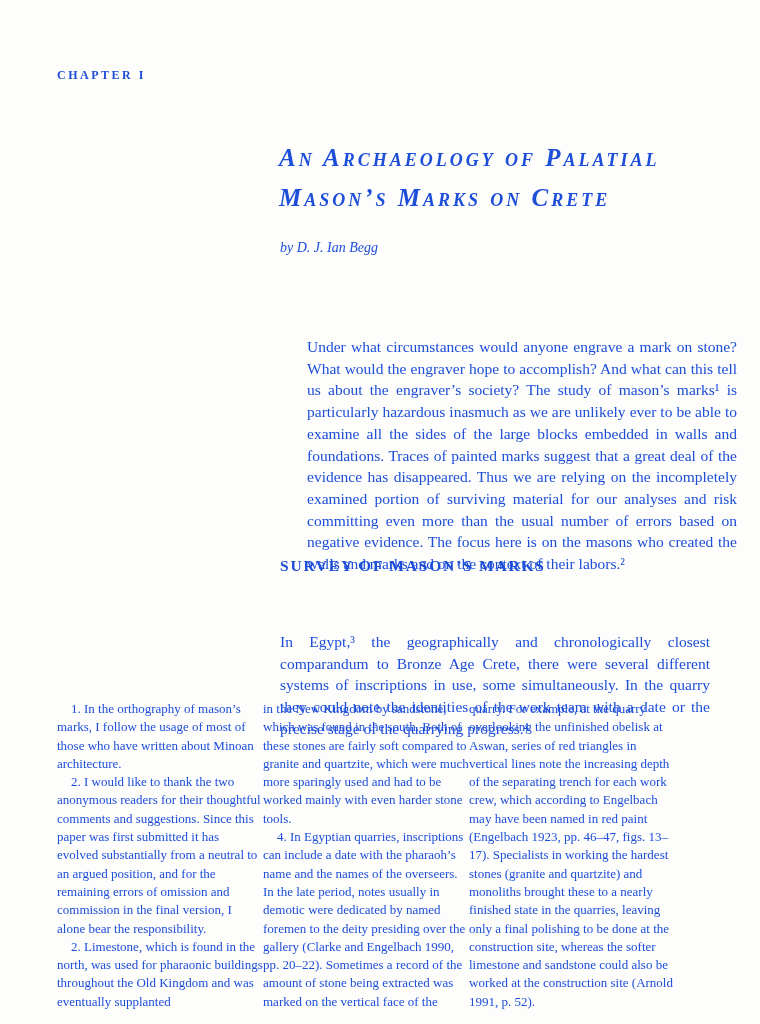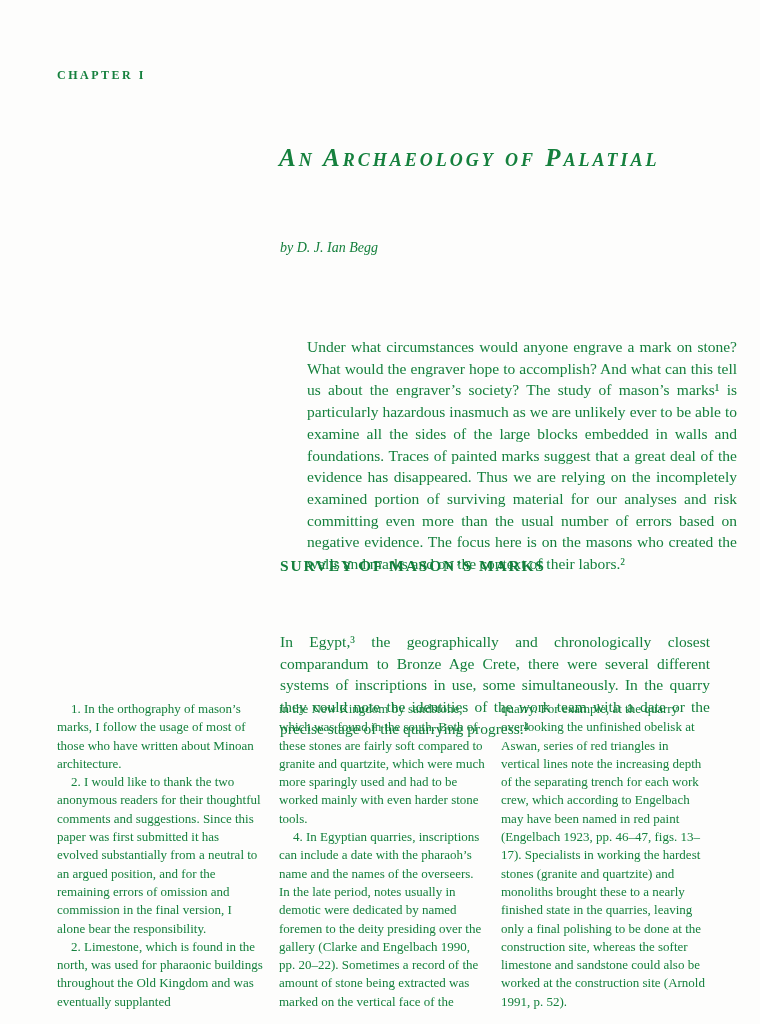--- a/index.html
+++ b/index.html
@@ -5,21 +5,21 @@
   html, body {
     margin: 0;
     padding: 0;
     background: #fdfdfc;
   }
   .page {
     position: relative;
     width: 760px;
     height: 1024px;
     background: #fdfdfc;
-    color: #15803d;
+    color: #1d4ed8;
     font-family: "Liberation Serif", "DejaVu Serif", serif;
     overflow: hidden;
   }
   .chapter-label {
     position: absolute;
     left: 57px;
     top: 68px;
     font-size: 12px;
     font-weight: bold;
     letter-spacing: 2.5px;
@@ -63,40 +63,40 @@
     font-weight: 600;
     letter-spacing: 1.8px;
   }
   .section-para { top: 599px; margin-top: 32px; }
   .footnotes {
     position: absolute;
     left: 57px;
     top: 700px;
     width: 652px;
     display: flex;
-    gap: 16px;
   }
   .fn-col {
     width: 206px;
     font-size: 13px;
     line-height: 18.3px;
     text-align: left;
   }
   .fn-col p { margin: 0; }
   .fn-col p.indent { text-indent: 14px; }
 </style>
 </head>
 <body>
 
 <div class="page">
 
   <div class="chapter-label">CHAPTER I</div>
 
   <h1 class="title">
     <span class="title-line">An Archaeology of Palatial</span>
+    <span class="title-line">Mason’s Marks on Crete</span>
   </h1>
 
   <div class="byline">by D. J. Ian Begg</div>
 
   <p class="body-para intro">Under what circumstances would anyone engrave a mark on stone? What would the engraver hope to accomplish? And what can this tell us about the engraver’s society? The study of mason’s marks¹ is particularly hazardous inasmuch as we are unlikely ever to be able to examine all the sides of the large blocks embedded in walls and foundations. Traces of painted marks suggest that a great deal of the evidence has disappeared. Thus we are relying on the incompletely examined portion of surviving material for our analyses and risk committing even more than the usual number of errors based on negative evidence. The focus here is on the masons who created the walls and marks and on the context of their labors.²</p>
 
   <h2 class="section-heading">SURVEY OF MASON’S MARKS</h2>
 
   <p class="body-para section-para">In Egypt,³ the geographically and chronologically closest comparandum to Bronze Age Crete, there were several different systems of inscriptions in use, some simultaneously. In the quarry they could note the identities of the work team with a date or the precise stage of the quarrying progress.⁴</p>
 

